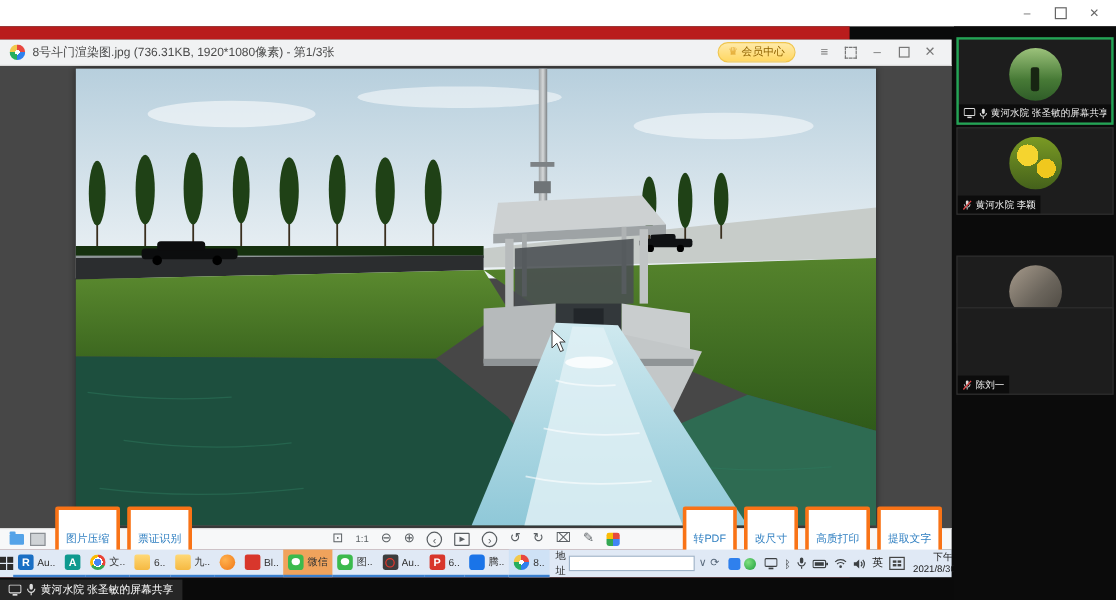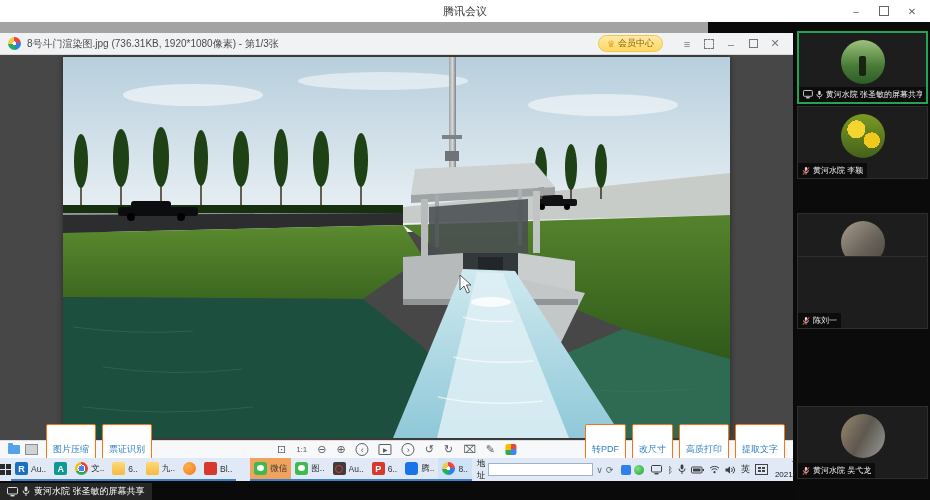--- a/index.html
+++ b/index.html
@@ -8,21 +8,21 @@
   
   .tm-titlebar{position:absolute;left:0;top:0;width:930px;height:22px;background:#ffffff;
                border-bottom:1px solid #e4e4e4;display:flex;align-items:center;}
   .tm-title{position:absolute;left:0;right:0;text-align:center;font-size:11px;color:#333;}
   .tm-controls{position:absolute;right:4px;top:0;height:22px;display:flex;align-items:center;}
   .wbtn{width:28px;height:22px;display:flex;align-items:center;justify-content:center;
         font-size:10px;color:#666;cursor:default;}
   .restore-box{width:8px;height:8px;border:1px solid #666;display:inline-block;}
   
   .tm-body{position:absolute;left:0;top:22px;width:930px;height:478px;background:#0a0a0a;}
-  .share-area{position:absolute;left:0;top:0;width:708px;height:459px;background:#a3a3a3;}
+  .share-area{position:absolute;left:0;top:0;width:708px;height:459px;background:#b91c1c;}
   
   .viewer{position:absolute;left:0;top:11px;width:793px;height:425px;background:#454545;}
   .v-titlebar{position:absolute;left:0;top:0;width:793px;height:22px;background:#f1f2f3;
               border-bottom:1px solid #d9d9d9;display:flex;align-items:center;padding:0 8px;
               box-sizing:border-box;gap:6px;}
   .pinwheel{width:13px;height:13px;border-radius:50%;flex:0 0 auto;
     background:radial-gradient(circle,#fff 0 2px,rgba(0,0,0,0) 2px),
                conic-gradient(#e8483f 0 90deg,#2f80ed 0 180deg,#27ae60 0 270deg,#f2c94c 0);}
   .v-title{font-size:10px;color:#4a4a4a;white-space:nowrap;overflow:hidden;flex:1;}
   .vip{display:flex;align-items:center;gap:3px;background:linear-gradient(#ffeaa8,#ffd763);
@@ -36,21 +36,21 @@
   
   .v-canvas{position:absolute;left:0;top:22px;width:793px;height:385px;background:#474747;overflow:hidden;}
   .photo{position:absolute;left:63px;top:2px;width:667px;height:381px;box-shadow:0 0 6px rgba(0,0,0,.45);}
   
   .v-toolbar{position:absolute;left:0;bottom:0;width:793px;height:18px;background:#f7f8f9;
              border-top:1px solid #dcdcdc;display:flex;align-items:center;box-sizing:border-box;
              padding:0 8px;font-size:9px;}
   .mini-folder{width:12px;height:9px;background:#54a3e8;border-radius:1px;position:relative;margin-right:5px;}
   .mini-folder:before{content:"";position:absolute;left:0;top:-2px;width:5px;height:2px;background:#54a3e8;border-radius:1px 1px 0 0;}
   .mini-imgs{width:11px;height:9px;border:1px solid #8a8f94;background:#cfd3d6;position:relative;margin-right:8px;}
-  .chip{border:1px solid #f97316;color:#2f7fc1;background:#fff;border-radius:2px;
+  .chip{border:3px solid #f97316;color:#2f7fc1;background:#fff;border-radius:2px;
         padding:18px 6px;margin-right:6px;white-space:nowrap;}
   .center-tools{position:absolute;left:50%;transform:translateX(-50%);display:flex;
                 align-items:center;gap:10px;color:#5a5f63;font-size:11px;}
   .ct{display:flex;align-items:center;justify-content:center;line-height:1;}
   .ct-small{font-size:8px;letter-spacing:0;}
   .circ{width:11px;height:11px;border:1px solid #5a5f63;border-radius:50%;font-size:9px;
         display:flex;align-items:center;justify-content:center;}
   .boxed{width:11px;height:9px;border:1px solid #5a5f63;border-radius:1px;font-size:6px;
          display:flex;align-items:center;justify-content:center;}
   .grid-colors{width:11px;height:11px;border-radius:2px;
@@ -58,21 +58,21 @@
   .right-chips{margin-left:auto;display:flex;}
   .right-chips .chip{margin-right:0;margin-left:6px;}
   
   .taskbar{position:absolute;left:0;top:436px;width:793px;height:23px;background:#e0e9f5;
            display:flex;align-items:stretch;font-size:8.5px;color:#222;}
   .start{width:26px;display:flex;align-items:center;justify-content:center;}
   .win-logo{width:11px;height:11px;display:grid;grid-template-columns:5px 5px;grid-gap:1px;}
   .win-logo i{background:#2b2b2b;}
   .tb-app{display:flex;align-items:center;gap:3px;padding:0 4px;border-bottom:2px solid #3a80cf;
           box-sizing:border-box;}
-  .tb-app.hl{background:#f0a35c;margin-left:14px;}
+  .tb-app.hl{background:#f0a35c;}
   .tb-app.active{background:#cfe2f6;}
   .tb-label{max-width:17px;overflow:hidden;white-space:nowrap;color:#333;}
   .ic{width:13px;height:13px;border-radius:2px;flex:0 0 auto;display:flex;align-items:center;
       justify-content:center;color:#fff;font-size:9px;font-weight:bold;}
   .ic-revit{background:#1a6fc4;}
   .ic-autodesk{background:#0f9a8f;}
   .ic-chrome{border-radius:50%;background:radial-gradient(circle at 50% 50%,#4285f4 0 3px,#fff 3px 4px,rgba(0,0,0,0) 4px),conic-gradient(#ea4335 0 120deg,#34a853 0 240deg,#fbbc05 0);}
   .ic-folder{background:linear-gradient(#ffd978,#f5b942);border-radius:2px;}
   .ic-orange{border-radius:50%;background:radial-gradient(circle at 35% 35%,#ffb14e,#f07716);}
   .ic-red{background:#d8372c;}
@@ -131,21 +131,20 @@
   .toast .divider{width:1px;height:12px;background:#5a5a5a;margin-left:auto;}
   .toast .reply{color:#c9c9c9;font-size:10px;}
   .nowrap{white-space:nowrap;overflow:hidden;}
 </style>
 </head>
 <body>
 
 <div class="stage">
 
   <div class="tm-titlebar">
-    <div class="tm-title">腾讯会议</div>
     <div class="tm-controls">
       <div class="wbtn">
           <span>–</span>
         </div>
       <div class="wbtn">
           <span class="restore-box"></span>
         </div>
       <div class="wbtn">
           <span>✕</span>
         </div>
@@ -500,29 +499,17 @@
               <rect x="3.6" y="0.5" width="2.8" height="5" rx="1.4" fill="#ddd"></rect>
               <path d="M2 4.6a3 3 0 0 0 6 0" fill="none" stroke="#ddd"></path>
               <line x1="5" y1="8" x2="5" y2="10" stroke="#ddd"></line>
               <line x1="1" y1="10" x2="9" y2="1" stroke="#e14b4b" stroke-width="1.4"></line>
             </svg>
           <span class="nowrap">陈刘一</span>
         </div>
       </div>
 
 
-      <div class="tile" style="top:384px;">
-        <div class="avatar av6"></div>
-        <div class="tag">
-          <svg width="8" height="10" viewBox="0 0 10 11">
-              <rect x="3.6" y="0.5" width="2.8" height="5" rx="1.4" fill="#ddd"></rect>
-              <path d="M2 4.6a3 3 0 0 0 6 0" fill="none" stroke="#ddd"></path>
-              <line x1="5" y1="8" x2="5" y2="10" stroke="#ddd"></line>
-              <line x1="1" y1="10" x2="9" y2="1" stroke="#e14b4b" stroke-width="1.4"></line>
-            </svg>
-          <span class="nowrap">黄河水院 吴弋龙</span>
-        </div>
-      </div>
     </div>
 
 
   </div>
 </div>
 
 </body></html>

